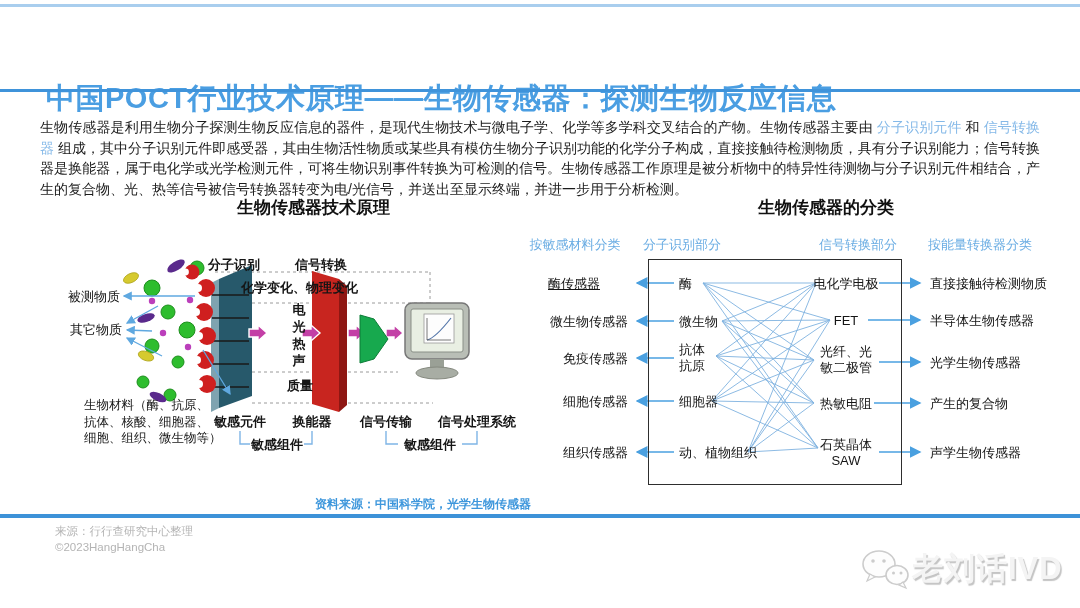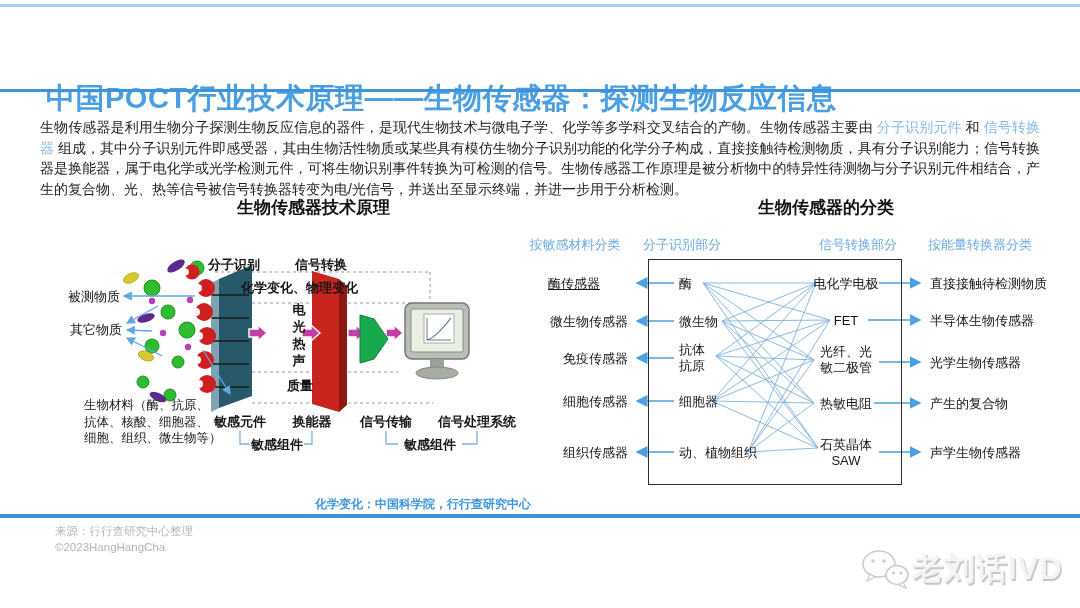--- a/index.html
+++ b/index.html
@@ -187,21 +187,21 @@
 细胞、组织、微生物等）</div>
 
   <div class="lbl bold ctr" style="left:190px;top:414px;width:100px;">敏感元件</div>
   <div class="lbl bold ctr" style="left:272px;top:414px;width:80px;">换能器</div>
   <div class="lbl bold ctr" style="left:336px;top:414px;width:100px;">信号传输</div>
   <div class="lbl bold ctr" style="left:427px;top:414px;width:100px;">信号处理系统</div>
 
   <div class="lbl bold ctr" style="left:237px;top:437px;width:80px;">敏感组件</div>
   <div class="lbl bold ctr" style="left:390px;top:437px;width:80px;">敏感组件</div>
 
-  <div class="src" style="left:273px;top:496px;width:300px;">化学变化：中国科学院，行行查研究中心</div>
+  <div class="src" style="left:273px;top:496px;width:300px;">资料来源：中国科学院，光学生物传感器</div>
 
   <div class="sec-title" style="left:694px;top:196px;width:200px;">生物传感器的分类</div>
 
   <div class="col-head" style="left:505px;top:236px;">按敏感材料分类</div>
   <div class="col-head" style="left:612px;top:236px;">分子识别部分</div>
   <div class="col-head" style="left:788px;top:236px;">信号转换部分</div>
   <div class="col-head" style="left:910px;top:236px;">按能量转换器分类</div>
 
   <div class="class-box"></div>
 

